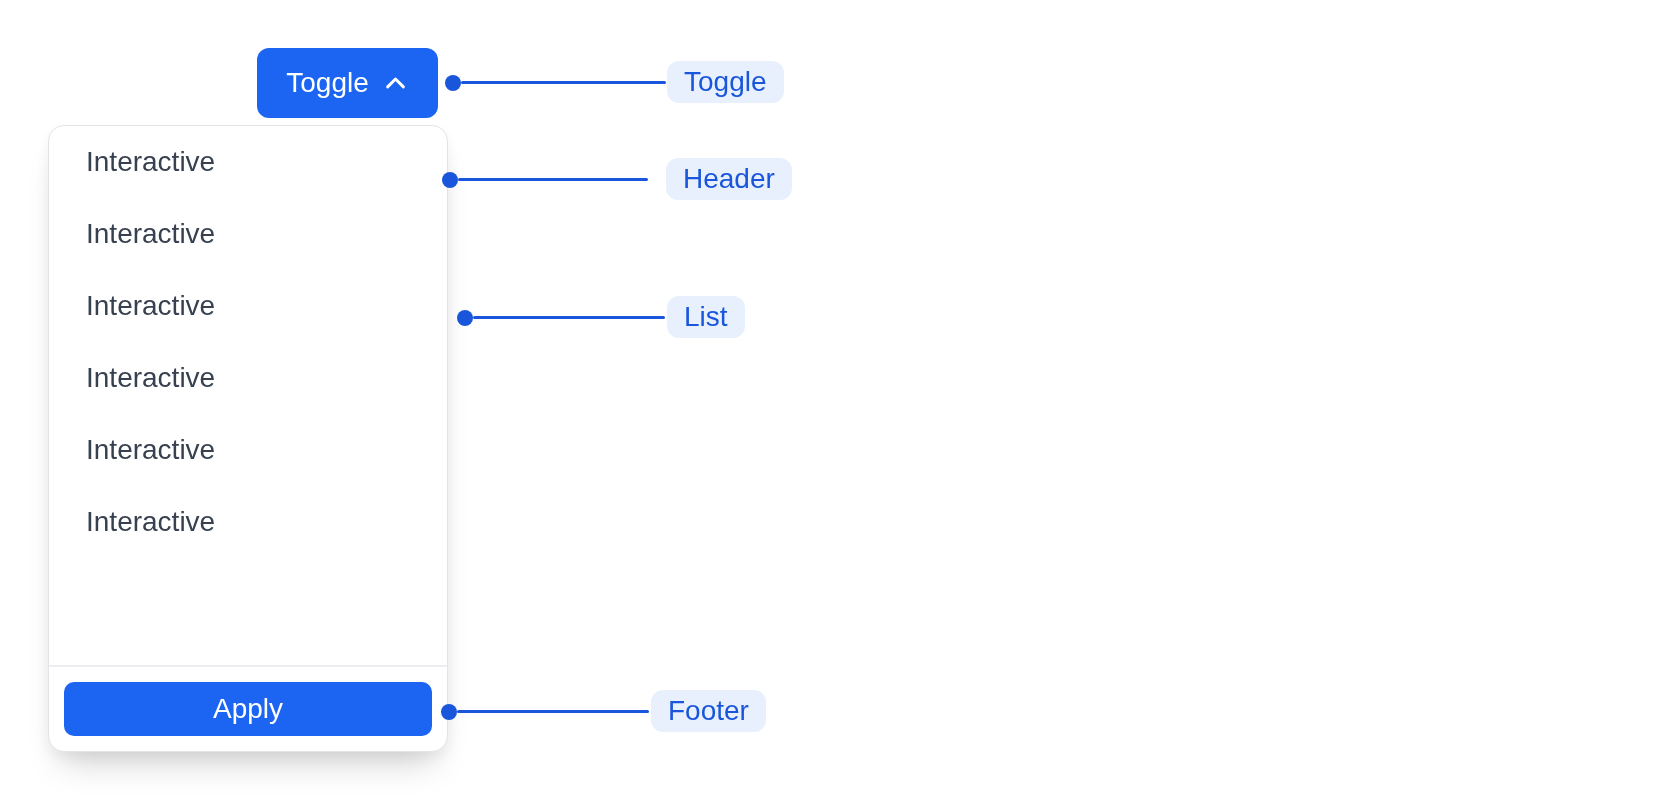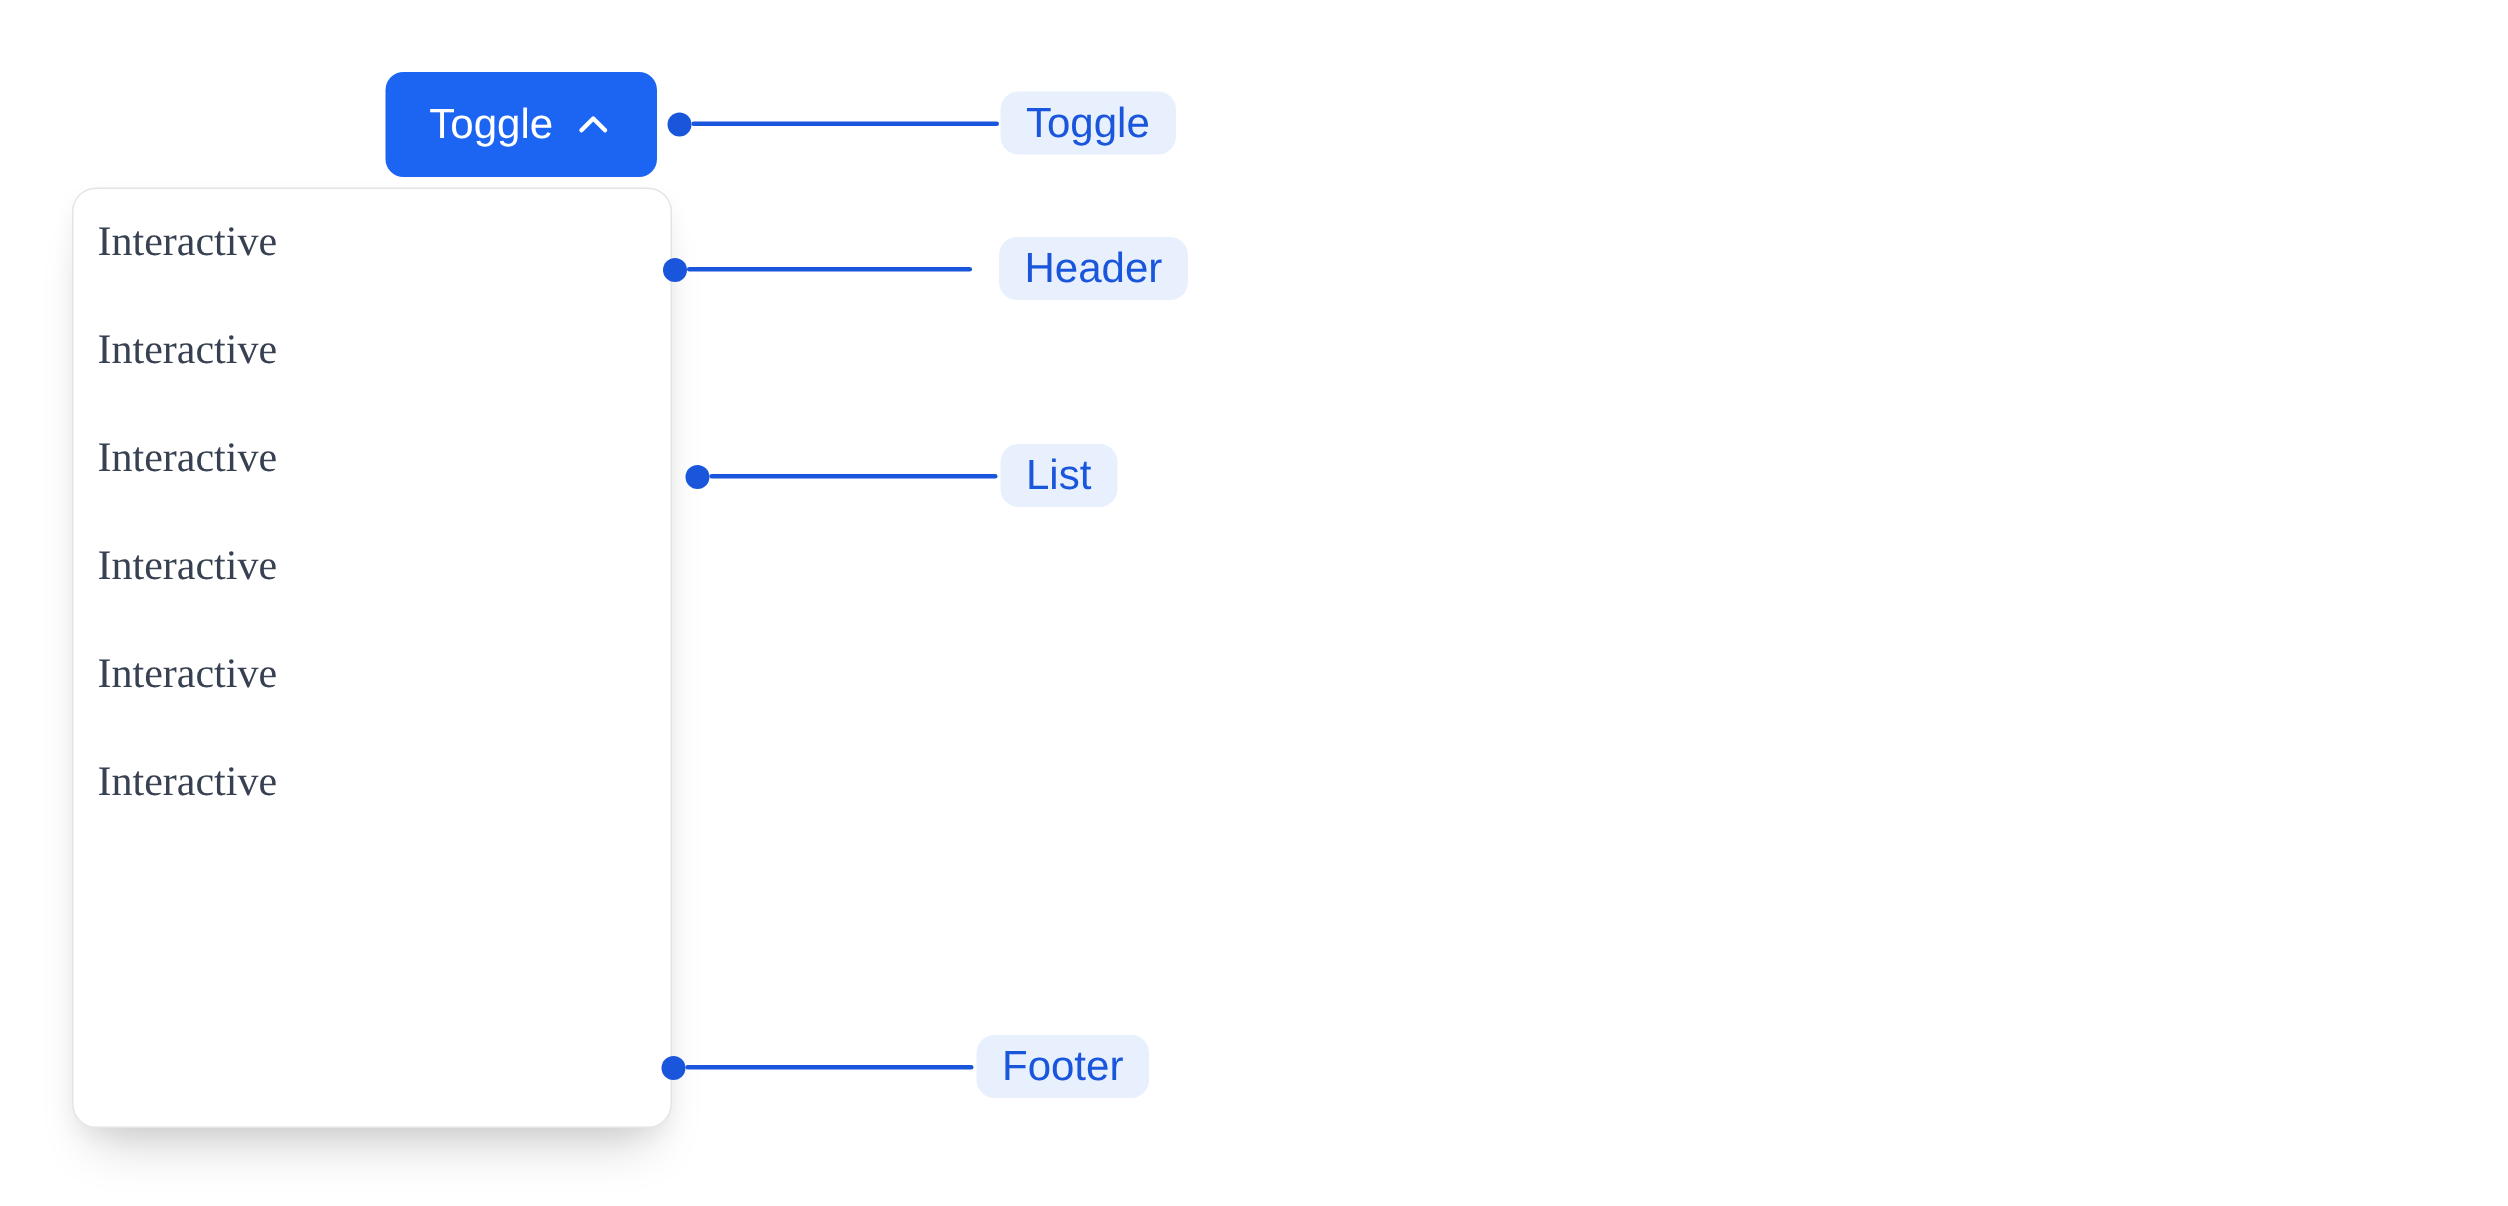--- a/index.html
+++ b/index.html
@@ -90,25 +90,24 @@
   .dropdown-list {
     flex: 1 1 auto;
     display: flex;
     flex-direction: column;
   }
   .dropdown-item {
     height: 72px;
     flex: 0 0 auto;
     display: flex;
     align-items: center;
-    padding-left: 16px;
+    padding-left: 37px;
     font-size: 28px;
     color: #374151;
     cursor: pointer;
-    font-family: Liberation Serif, serif;
   }
 
   .dropdown-footer {
     flex: 0 0 auto;
     border-top: 2px solid #ebedf0;
     padding: 15px;
   }
   .apply-btn {
     width: 100%;
     height: 54px;
@@ -167,20 +166,23 @@
 
     <div class="dropdown-list">
       <div class="dropdown-item">Interactive</div>
       <div class="dropdown-item">Interactive</div>
       <div class="dropdown-item">Interactive</div>
       <div class="dropdown-item">Interactive</div>
       <div class="dropdown-item">Interactive</div>
       <div class="dropdown-item">Interactive</div>
     </div>
 
+    <div class="dropdown-footer">
+      <button class="apply-btn">Apply</button>
+    </div>
 
   </div>
 
   <div class="ann-dot" style="left:445px; top:75px;"></div>
   <div class="ann-line" style="left:461px; top:81px; width:205px;"></div>
   <div class="ann-pill" style="left:667px; top:61px;">Toggle</div>
 
   <div class="ann-dot" style="left:442px; top:172px;"></div>
   <div class="ann-line" style="left:458px; top:178px; width:190px;"></div>
   <div class="ann-pill" style="left:666px; top:158px;">Header</div>

